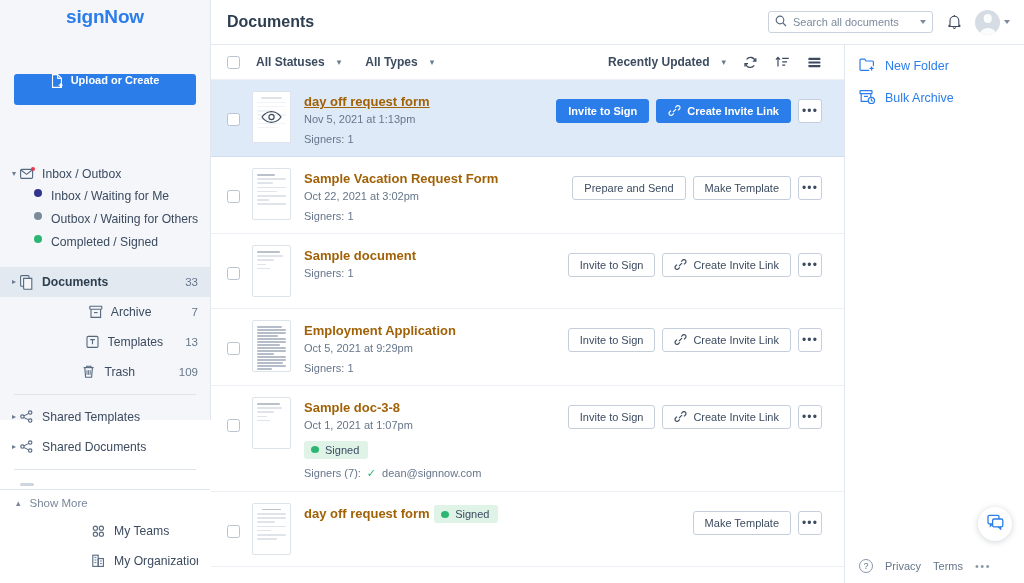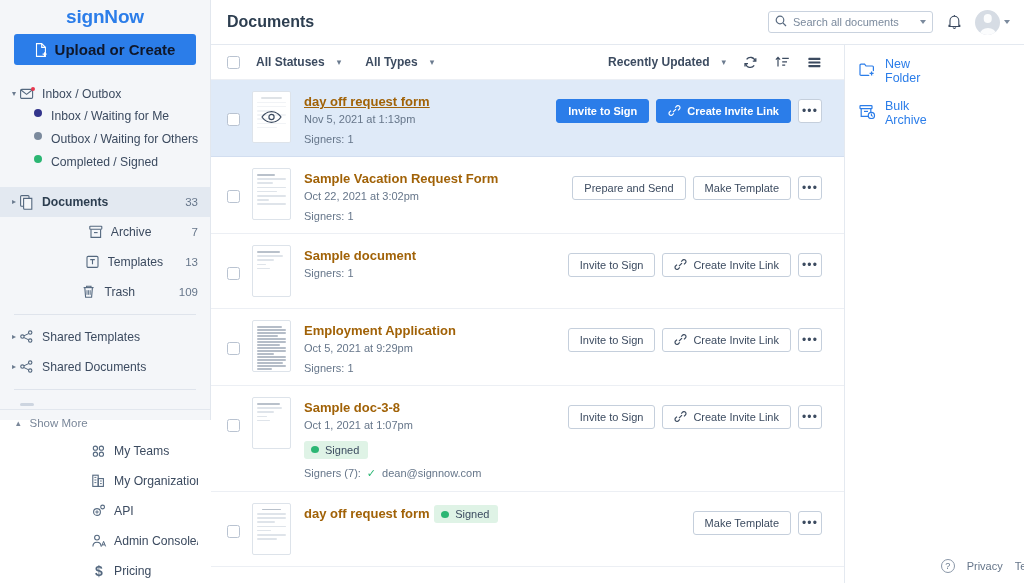--- a/index.html
+++ b/index.html
@@ -13,36 +13,37 @@
   .app { display: flex; width: 1024px; height: 583px; }
 
   
   .sidebar {
     width: 211px; height: 420px;
     background: #f4f6f9;
     border-right: 1px solid #e2e7ee;
     display: flex; flex-direction: column;
     flex: 0 0 211px;
     position: relative;
+    gap: 40px;
   }
   .brand {
     height: 42px;
     display: flex; align-items: center; justify-content: center;
     font-size: 19px; font-weight: bold; color: #2b7de9;
     letter-spacing: -0.2px;
     padding-top: 6px;
   }
   .upload-wrap { padding: 6px 14px 14px 14px; }
   .upload-btn {
     width: 100%; height: 31px;
-    background: #2b7de9; color: #0f172a;
+    background: #2b7de9; color: #ffffff;
     border: none; border-radius: 3px;
-    font-size: 15px; font-weight: bold;
+    font-size: 11px; font-weight: bold;
     font-family: "Liberation Sans", sans-serif;
-    display: flex; align-items: center; justify-content: center; gap: 7px;
+    display: flex; justify-content: center; gap: 7px;
     cursor: pointer;
   }
   .upload-btn svg { display: block; }
 
   .nav { padding: 0; }
   .nav-row {
     display: flex; align-items: center;
     height: 30px; padding: 0 12px 0 8px;
     font-size: 12.2px; color: #3c4b60;
     cursor: pointer; position: relative;
@@ -197,21 +198,21 @@
   .btn {
     height: 24px; border-radius: 3px; font-size: 11px;
     font-family: "Liberation Sans", sans-serif;
     display: flex; align-items: center; justify-content: center; gap: 6px;
     padding: 0 11px; cursor: pointer; white-space: nowrap;
   }
   .btn.primary { background: #2b7de9; color: #fff; border: 1px solid #2b7de9; font-weight: bold; }
   .btn.outline { background: #fff; color: #3c4b60; border: 1px solid #c5cfdc; }
   .btn.kebab { width: 24px; padding: 0; letter-spacing: 1.2px; font-size: 12px; line-height: 0; }
 
-  .rightcol { width: 179px; flex: 0 0 179px; display: flex; flex-direction: row; background: #fff; }
+  .rightcol { width: 179px; flex: 0 0 179px; display: flex; flex-direction: column; background: #fff; }
   .right-actions { padding: 12px 0 0 14px; }
   .right-link {
     display: flex; align-items: center; gap: 9px;
     font-size: 12.5px; color: #2b7de9; cursor: pointer;
     margin-bottom: 14px;
   }
   .right-foot { margin-top: auto; padding: 0 14px 10px 14px; position: relative; }
   .fab {
     position: absolute; right: 12px; bottom: 42px;
     width: 34px; height: 34px; border-radius: 50%;

